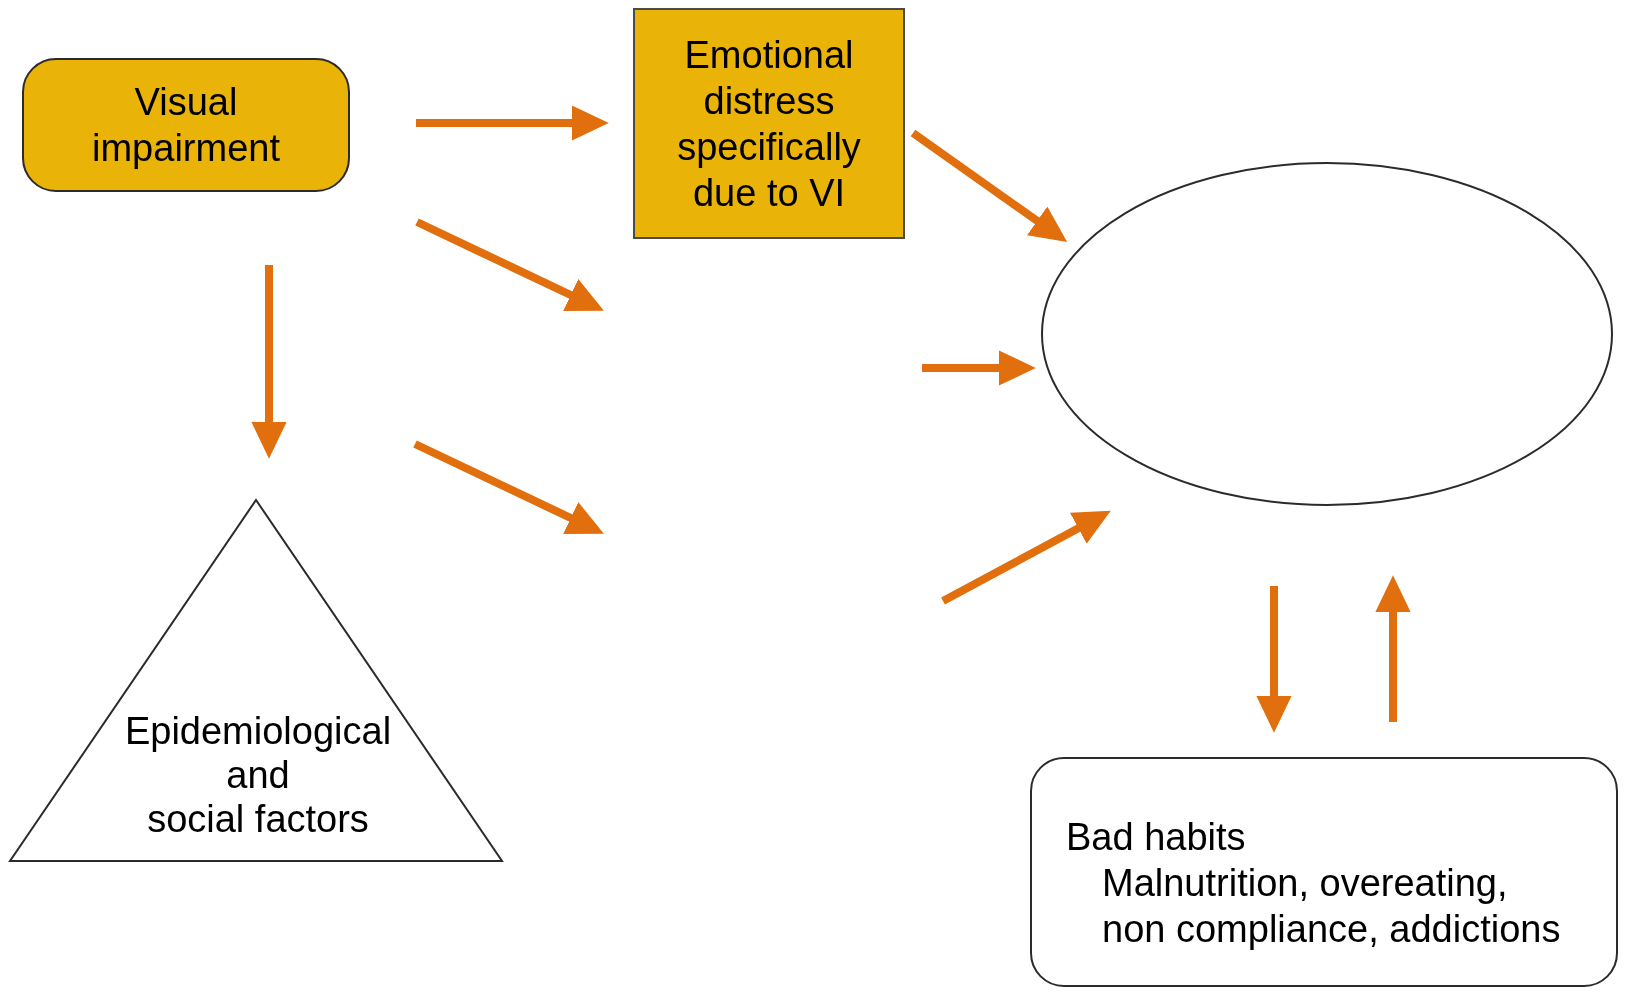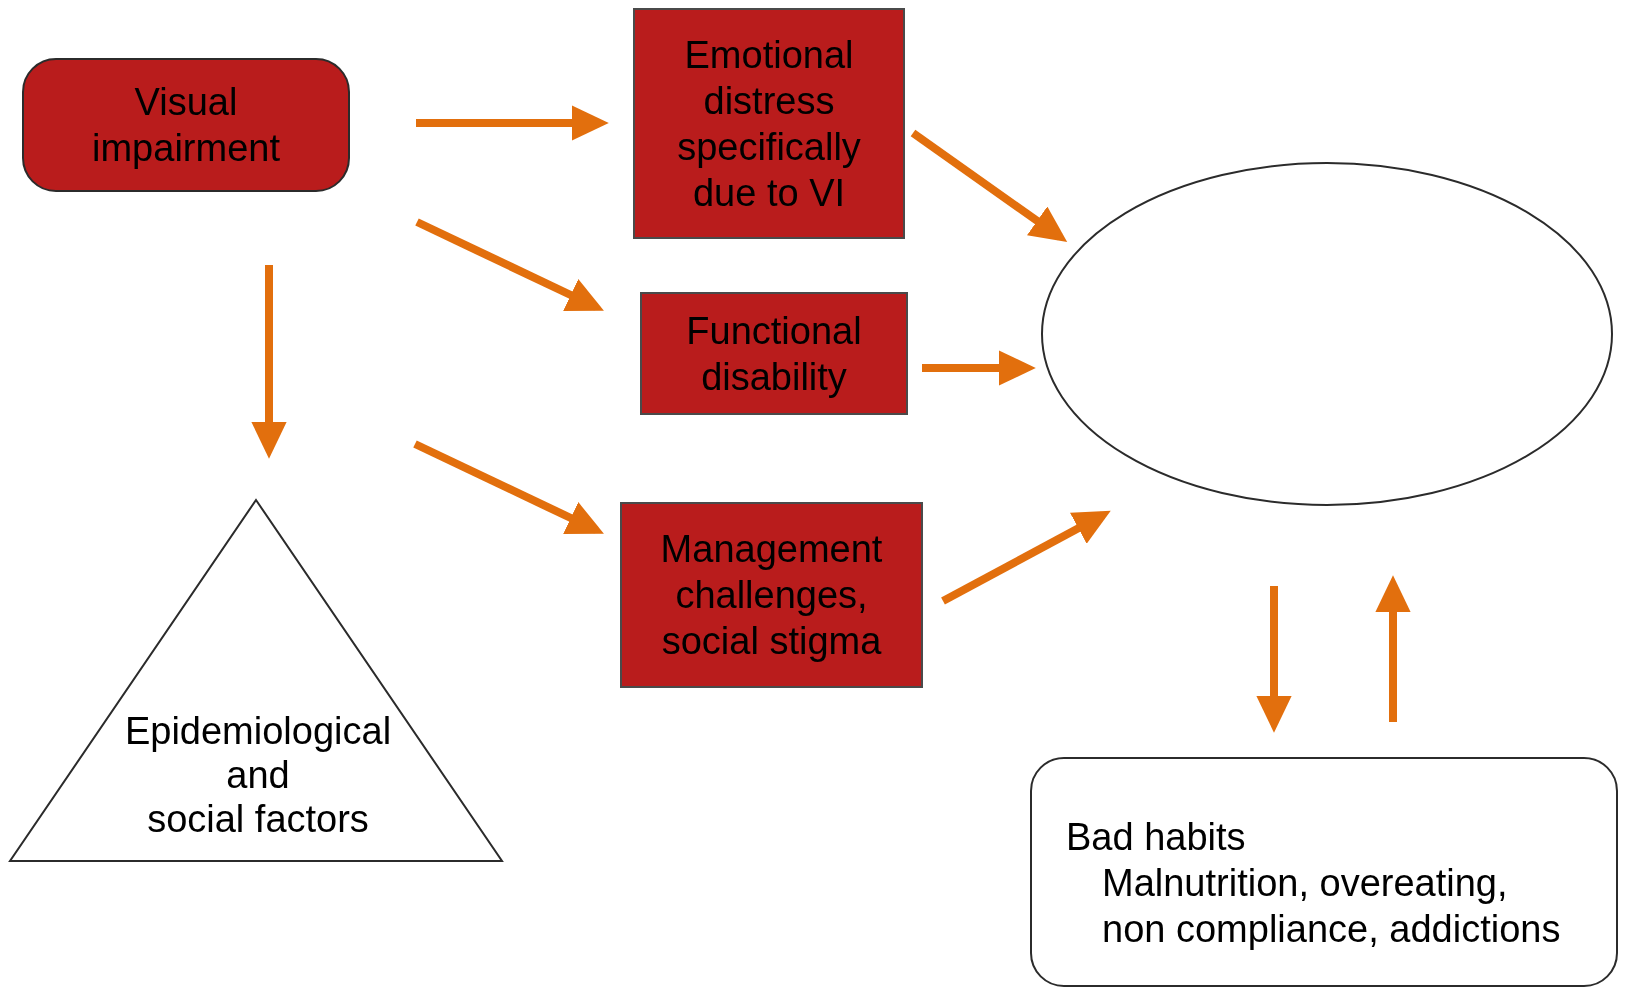--- a/index.html
+++ b/index.html
@@ -17,21 +17,21 @@
     position: absolute;
     box-sizing: border-box;
     display: flex;
     align-items: center;
     justify-content: center;
     text-align: center;
     white-space: pre-line;
     font-size: 38px;
     line-height: 46px;
     color: #000000;
-    background: #b91c1c;
+    background: #eab308;
   }
   .rect  { border: 2px solid #4a4a4a; }
   .round { border: 2px solid #2b2b2b; border-radius: 34px; }
 
   #node-visual-impairment   { left: 22px;  top: 58px;  width: 328px; height: 134px; }
   #node-emotional-distress  { left: 633px; top: 8px;   width: 272px; height: 231px; }
   #node-functional-disability { left: 640px; top: 292px; width: 268px; height: 123px; }
   #node-management-challenges { left: 620px; top: 502px; width: 303px; height: 186px; }
 
   .free-text {
@@ -89,26 +89,21 @@
   </svg>
 
   <div class="node round" id="node-visual-impairment">Visual
 impairment</div>
 
   <div class="node rect" id="node-emotional-distress">Emotional
 distress
 specifically
 due to VI</div>
 
-  <div class="node rect" id="node-functional-disability">Functional
-disability</div>
 
-  <div class="node rect" id="node-management-challenges">Management
-challenges,
-social stigma</div>
 
 
   <div class="free-text" id="text-triangle">Epidemiological
 and
 social factors</div>
 
   <div id="node-bad-habits">
     <div>Bad habits</div>
     <div class="items">
       <div>Malnutrition, overeating,</div>

